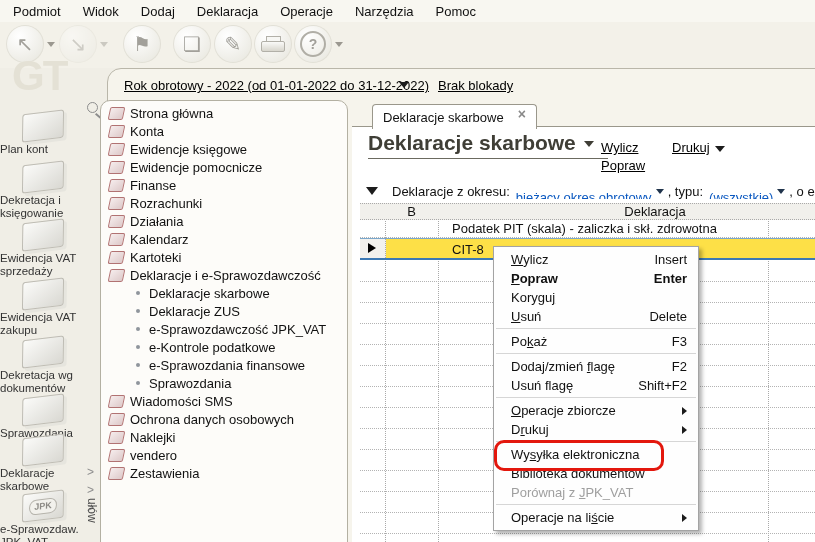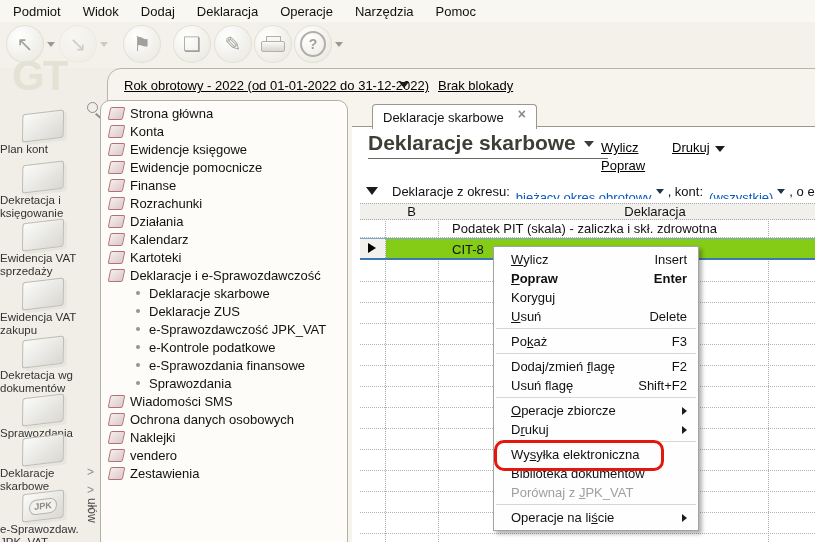--- a/index.html
+++ b/index.html
@@ -75,21 +75,21 @@
 
   
   .table{position:absolute;left:360px;top:203px;right:0;bottom:0}
   .vline{position:absolute;top:0;bottom:0;width:0;border-left:1px dotted #a9a9a9}
   .hline{position:absolute;left:0;right:0;height:0;border-top:1px dotted #b3b3b3}
   .thead{position:absolute;left:0;right:0;top:0;height:17px;background:#f1f0ec;border-top:1px dotted #a9a9a9;border-bottom:1px dotted #a9a9a9;box-sizing:border-box}
   .th-b{position:absolute;left:25px;width:53px;text-align:center}
   .th-dek{position:absolute;left:78px;width:434px;text-align:center}
   .grow{position:absolute;left:0;right:0;top:17px;height:18px;border-bottom:1px dotted #b3b3b3;box-sizing:border-box}
   .grow .txt{position:absolute;left:92px;top:1px}
-  .selrow{position:absolute;left:0;right:0;top:35px;height:22px;background:#84cc16;
+  .selrow{position:absolute;left:0;right:0;top:35px;height:22px;background:#fde047;
           border-top:1px solid #7aa7cc;border-bottom:2px solid #3c79b4;box-sizing:border-box}
   .selrow .marker-cell{position:absolute;left:0;top:0;bottom:0;width:25px;background:#f2f1ed;border-right:1px dotted #a9a9a9}
   .selrow .tri{position:absolute;left:8px;top:4px;width:0;height:0;border-left:8px solid #000;border-top:5px solid transparent;border-bottom:5px solid transparent}
   .selrow .txt{position:absolute;left:92px;top:3px}
 
   
   .ctx{position:absolute;left:493px;top:246px;width:206px;background:#fefefe;border:1px solid #a3a3a3;
        box-shadow:3px 3px 4px rgba(0,0,0,.3);padding:3px 0;z-index:5;box-sizing:border-box}
   .ctx-item{height:19px;line-height:19px;padding:0 11px 0 17px;display:flex;justify-content:space-between;align-items:center;white-space:nowrap}
   .ctx-item.bold{font-weight:bold}
@@ -298,21 +298,21 @@
 <div class="page-title"><span>Deklaracje skarbowe</span><span class="dn"></span></div>
 <div class="act" style="left:601px;top:140px"><a>Wylicz</a></div>
 <div class="act" style="left:601px;top:158px"><a>Popraw</a></div>
 <div class="act" style="left:672px;top:140px"><a>Drukuj</a><span class="dn"></span></div>
 
 <div class="filter-row">
   <span class="funnel"></span>
   <span>Deklaracje z okresu:</span>
   <span class="blue-link">bieżący okres obrotowy</span>
   <span class="sdn"></span>
-  <span>, kont:</span>
+  <span>, typu:</span>
   <span class="blue-link">(wszystkie)</span>
   <span class="sdn"></span>
   <span>, o e-statusie:</span>
 </div>
 
 <div class="table">
   <div class="vline" style="left:25px"></div>
   <div class="vline" style="left:78px"></div>
   <div class="vline" style="left:408px"></div>
   <div class="thead">

